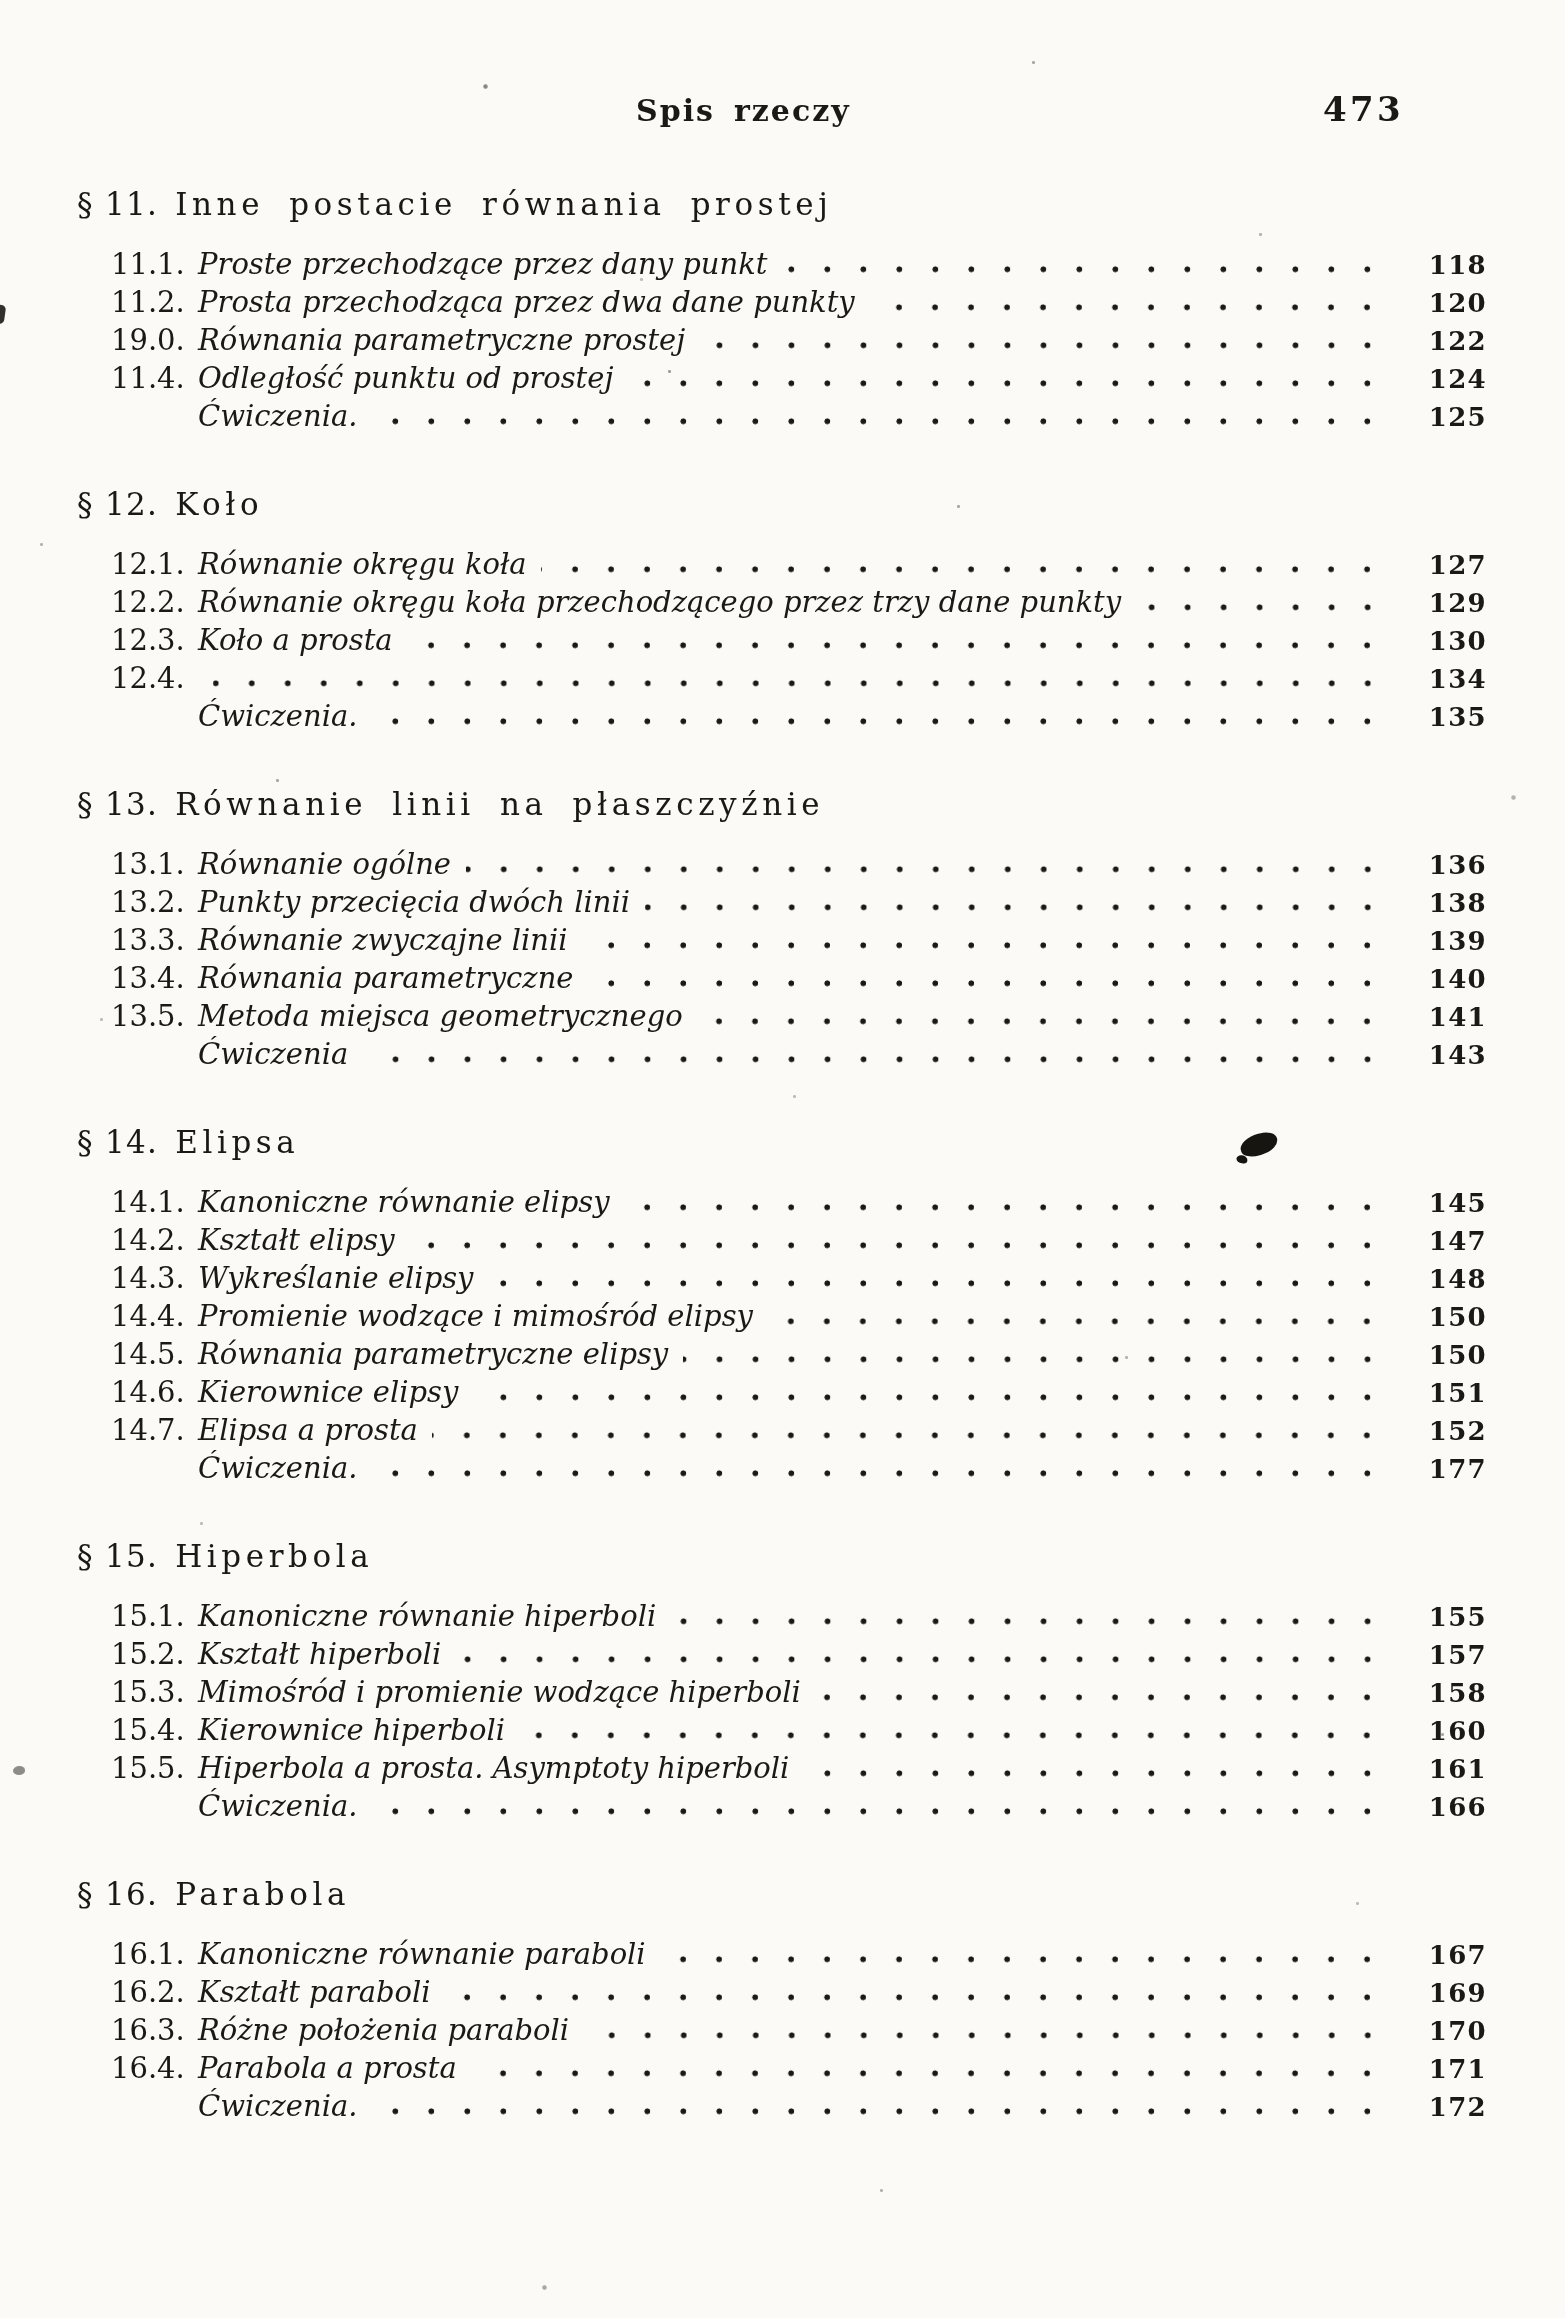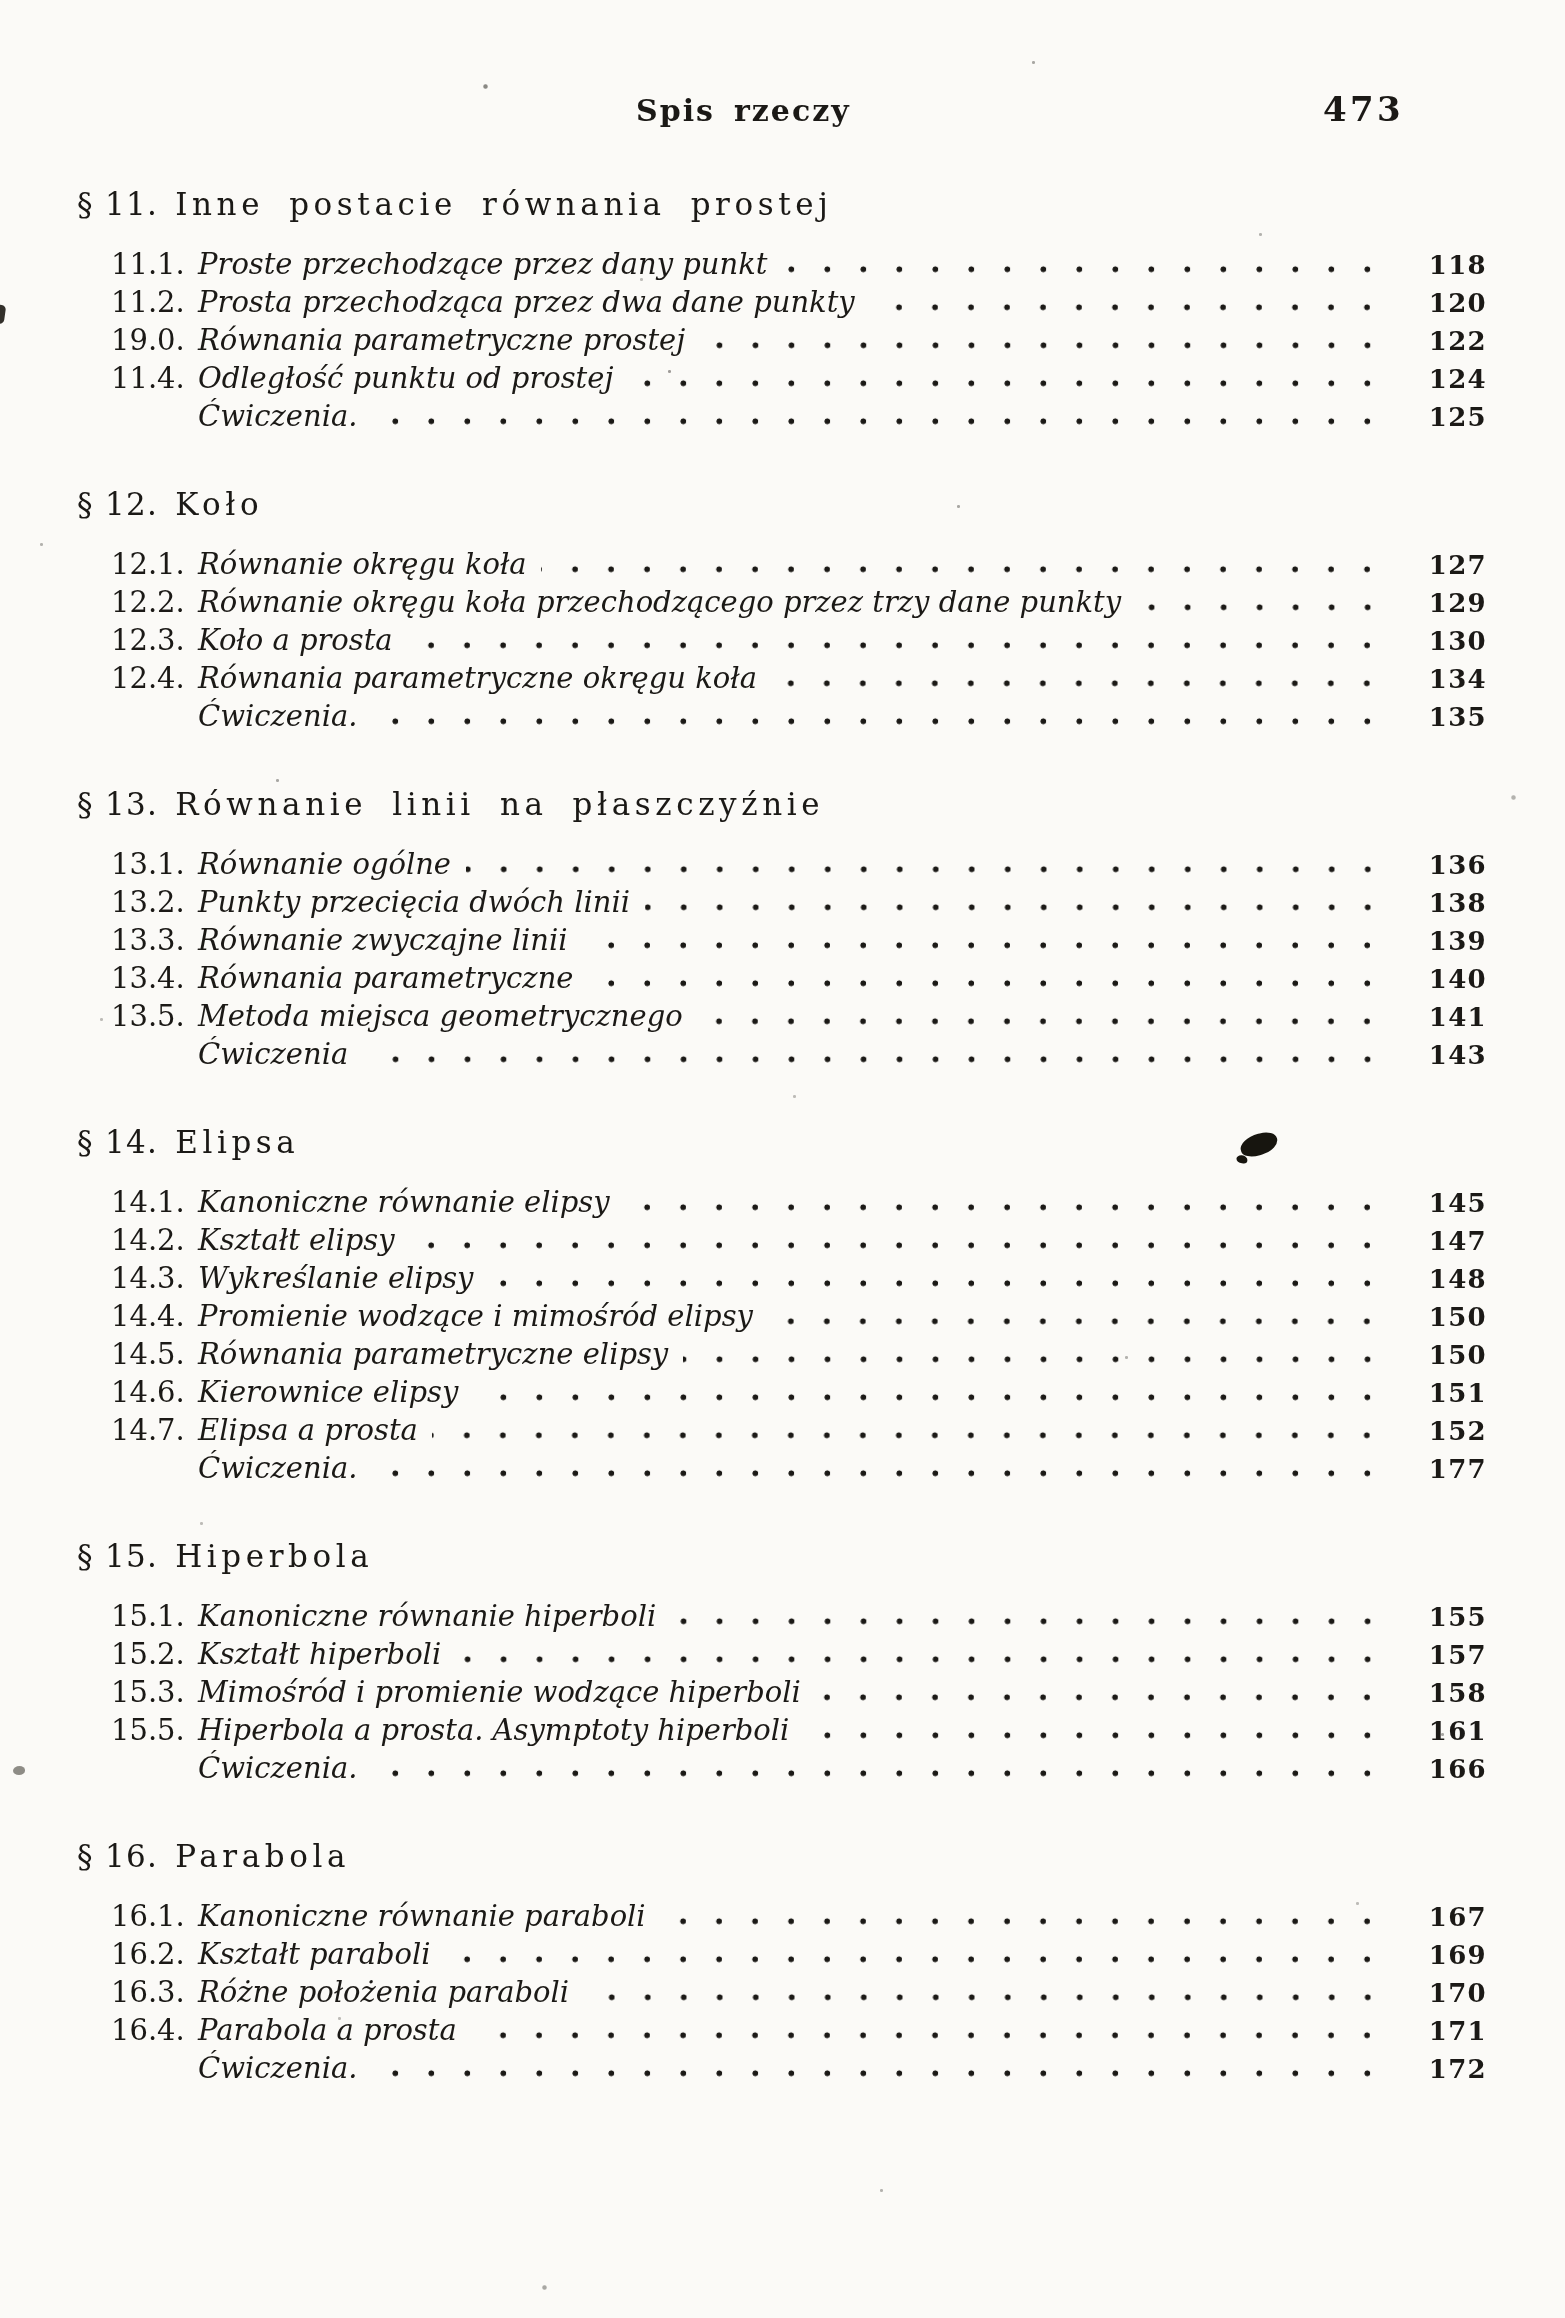--- a/index.html
+++ b/index.html
@@ -160,21 +160,20 @@
             <span class="pg">129</span>
           </div>
           <div class="row">
             <span class="num">12.3.</span>
             <span class="title">Koło a prosta</span>
             <div class="leader"></div>
             <span class="pg">130</span>
           </div>
           <div class="row">
             <span class="num">12.4.</span>
-            <span class="title">Równania parametryczne okręgu koła</span>
             <div class="leader"></div>
             <span class="pg">134</span>
           </div>
           <div class="row">
             <span class="num"></span>
             <span class="title">Ćwiczenia.</span>
             <div class="leader"></div>
             <span class="pg">135</span>
           </div>
         </div>
@@ -286,20 +285,26 @@
             <span class="num">15.2.</span>
             <span class="title">Kształt hiperboli</span>
             <div class="leader"></div>
             <span class="pg">157</span>
           </div>
           <div class="row">
             <span class="num">15.3.</span>
             <span class="title">Mimośród i promienie wodzące hiperboli</span>
             <div class="leader"></div>
             <span class="pg">158</span>
+          </div>
+          <div class="row">
+            <span class="num">15.4.</span>
+            <span class="title">Kierownice hiperboli</span>
+            <div class="leader"></div>
+            <span class="pg">160</span>
           </div>
           <div class="row">
             <span class="num">15.5.</span>
             <span class="title">Hiperbola a prosta. Asymptoty hiperboli</span>
             <div class="leader"></div>
             <span class="pg">161</span>
           </div>
           <div class="row">
             <span class="num"></span>
             <span class="title">Ćwiczenia.</span>

